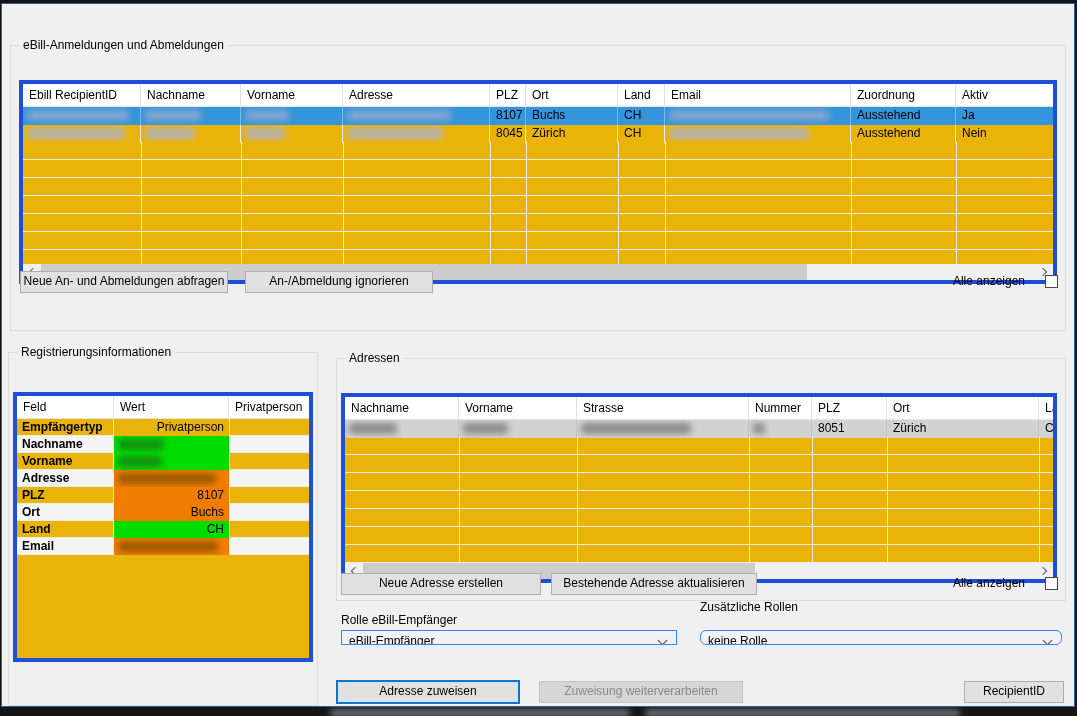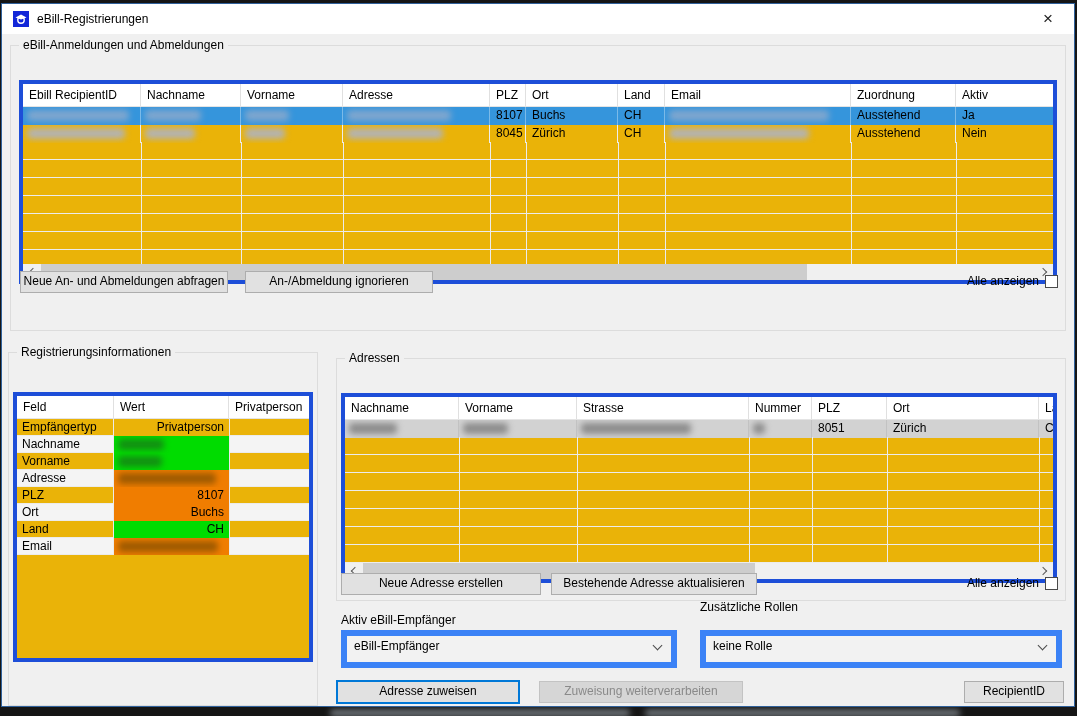--- a/index.html
+++ b/index.html
@@ -57,28 +57,28 @@
   .chev-right{left:4px;transform:rotate(225deg);}
   .chev-down{width:6px;height:6px;border:0;border-right:1px solid #4A4A4A;border-bottom:1px solid #4A4A4A;transform:rotate(45deg);}
 
   
   .btn{position:absolute;height:22px;box-sizing:border-box;background:#E1E1E1;border:1px solid #ADADAD;
        text-align:center;line-height:19px;font-size:12px;cursor:pointer;white-space:nowrap;}
   .btn-default{height:24px;border:2px solid #0078D7;line-height:19px;}
   .btn-disabled{background:#D6D6D6;border-color:#C3C3C3;color:#8A8A8A;cursor:default;}
 
   
-  .checkrow{position:absolute;display:flex;align-items:center;gap:6px;}
+  .checkrow{position:absolute;display:flex;align-items:center;gap:20px;}
   .checkbox{width:13px;height:13px;background:#FFFFFF;border:1px solid #4A4A4A;box-sizing:border-box;cursor:pointer;}
 
   
   .r0{width:97px}.r1{width:115px}.r2{width:83px}.r3{width:5px}
   .ri-row{display:flex;height:17px;line-height:16px;}
   .ri-row.alt .td-plain{background:#F4F4F4;}
-  .td-plain{box-sizing:border-box;padding:0 5px;border-bottom:1px solid #EBEBEB;white-space:nowrap;overflow:hidden;flex:none;}
+  .td-plain{box-sizing:border-box;padding:0 5px;border-bottom:1px solid #EBEBEB;white-space:nowrap;overflow:hidden;flex:none;font-weight:bold;}
   .td-feld{border-right:1px solid #EBEBEB;}
   .td-orig{border-left:1px solid #EBEBEB;border-right:1px solid #EBEBEB;}
   .td-wert{box-sizing:border-box;padding:0 5px;white-space:nowrap;overflow:hidden;flex:none;position:relative;text-align:right;}
   .fill2{top:294px;height:169px;
     background-image:
       repeating-linear-gradient(to bottom,#FFFFFF 0 16px,#E8E8E8 16px 17px,#F4F4F4 17px 33px,#E8E8E8 33px 34px),
       linear-gradient(#E8E8E8,#E8E8E8),linear-gradient(#E8E8E8,#E8E8E8),linear-gradient(#E8E8E8,#E8E8E8);
     background-size:100% 100%,1px 100%,1px 100%,1px 100%;
     background-position:0 0,97px 0,212px 0,295px 0;
     background-repeat:no-repeat;}
@@ -91,50 +91,41 @@
     background-image:
       repeating-linear-gradient(to bottom,transparent 0 17px,#ECECEC 17px 18px),
       linear-gradient(#ECECEC,#ECECEC),linear-gradient(#ECECEC,#ECECEC),linear-gradient(#ECECEC,#ECECEC),
       linear-gradient(#ECECEC,#ECECEC),linear-gradient(#ECECEC,#ECECEC),linear-gradient(#ECECEC,#ECECEC);
     background-size:100% 100%,1px 100%,1px 100%,1px 100%,1px 100%,1px 100%,1px 100%;
     background-position:0 0,114px 0,232px 0,404px 0,467px 0,542px 0,694px 0;
     background-repeat:no-repeat;}
 
   
   .combo-label{position:absolute;white-space:nowrap;}
-  .combo{position:absolute;height:38px;box-sizing:border-box;background:#F2F2F2;border:6px solid #3b82f6;
+  .combo{position:absolute;height:15px;box-sizing:border-box;background:#F2F2F2;border:1px solid #3b82f6;
          padding:3px 24px 0 7px;cursor:pointer;white-space:nowrap;overflow:hidden;}
   .combo .chev-down{position:absolute;right:10px;top:6px;}
 
   
   .smudge{position:absolute;top:3px;height:11px;border-radius:4px;filter:blur(3px);}
   .sm-blue{background:#7FA6CE;}
   .sm-gray{background:#B3B3B3;}
   .sm-dark{background:#8C8C8C;}
   .sm-green{background:#129012;}
   .sm-orange{background:#9E5A00;}
 </style>
 </head>
 <body>
 
 <div class="canvas">
   <div class="under-smudge" style="left:330px;top:710px;width:300px;"></div>
   <div class="under-smudge" style="left:645px;top:710px;width:315px;"></div>
 
   <div class="dialog">
 
-    <div class="titlebar">
-      <svg class="app-icon" viewBox="0 0 16 16">
-        <rect x="0" y="0" width="16" height="16" fill="#1226D8"></rect>
-        <circle cx="8" cy="9" r="3.2" fill="none" stroke="#FFFFFF" stroke-width="1.4"></circle>
-        <path d="M2.5 6.5 L8 3.5 L13.5 6.5 L8 8.5 Z" fill="#FFFFFF"></path>
-      </svg>
-      <span class="win-title">eBill-Registrierungen</span>
-      <div class="close-btn">×</div>
-    </div>
 
     <div class="groupbox" style="left:8px;top:41px;width:1056px;height:286px;">
       <span class="gb-title">eBill-Anmeldungen und Abmeldungen</span>
     </div>
 
     <div class="tbl" style="left:17px;top:56px;width:1038px;height:204px;">
       <div class="thead">
         <div class="th c0">Ebill RecipientID</div>
         <div class="th c1">Nachname</div>
         <div class="th c2">Vorname</div>
@@ -327,28 +318,28 @@
       </div>
     </div>
 
     <div class="btn" style="left:339px;top:569px;width:200px;">Neue Adresse erstellen</div>
     <div class="btn" style="left:549px;top:569px;width:206px;">Bestehende Adresse aktualisieren</div>
     <div class="checkrow" style="right:16px;top:572px;">
       <span>Alle anzeigen</span>
       <span class="checkbox"></span>
     </div>
 
-    <span class="combo-label" style="left:339px;top:609px;">Aktiv eBill-Empfänger</span>
+    <span class="combo-label" style="left:339px;top:609px;">Rolle eBill-Empfänger</span>
     <div class="combo" style="left:339px;top:626px;width:336px;">
       <span>eBill-Empfänger</span>
       <span class="chev-down"></span>
     </div>
 
     <span class="combo-label" style="left:698px;top:596px;">Zusätzliche Rollen</span>
-    <div class="combo" style="left:698px;top:626px;width:362px;">
+    <div class="combo" style="left:698px;top:626px;width:362px;border-radius:6px;">
       <span>keine Rolle</span>
       <span class="chev-down"></span>
     </div>
 
     <div class="btn btn-default" style="left:334px;top:676px;width:184px;">Adresse zuweisen</div>
     <div class="btn btn-disabled" style="left:537px;top:677px;width:204px;">Zuweisung weiterverarbeiten</div>
     <div class="btn" style="left:962px;top:677px;width:100px;">RecipientID</div>
   </div>
 </div>
 

